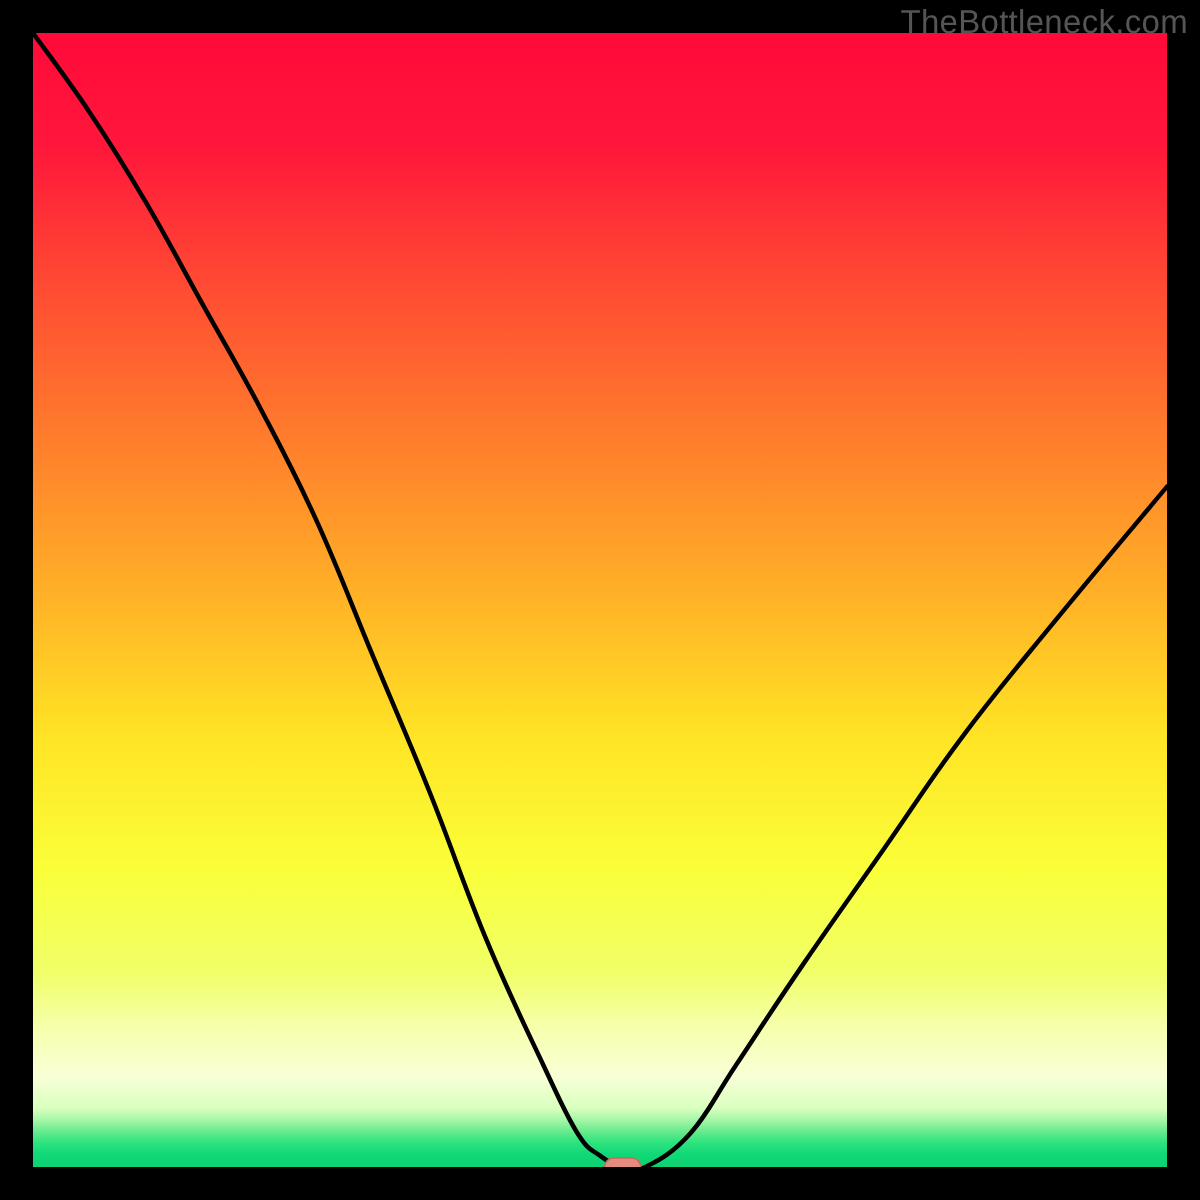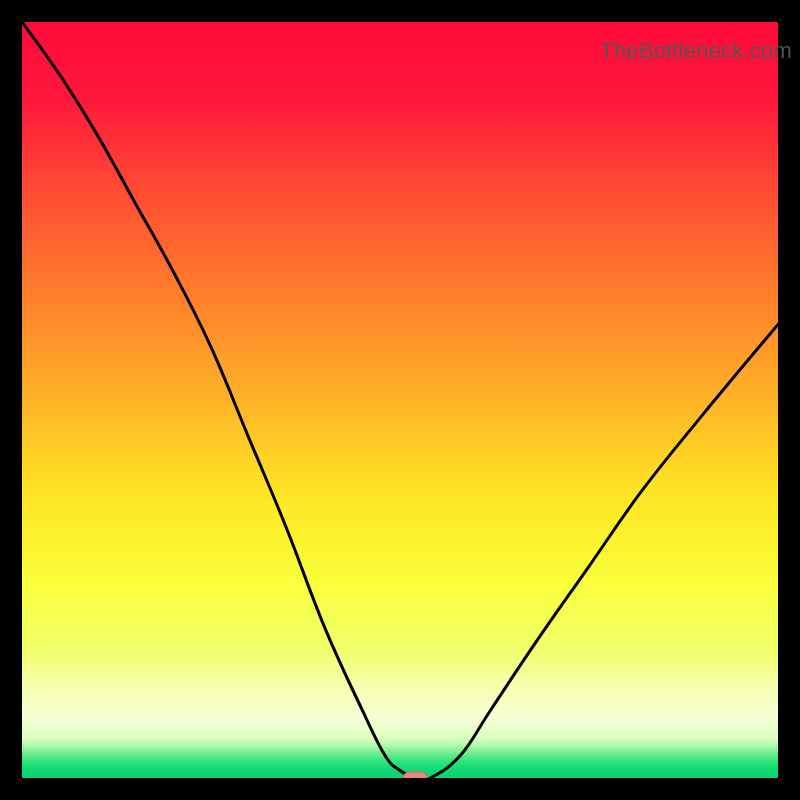--- a/index.html
+++ b/index.html
@@ -27,21 +27,20 @@
   }
   .attribution {
     position: absolute;
     top: 2px;
     right: 8px;
     color: #555;
     font-size: 22px;
     font-weight: 500;
     letter-spacing: 0.2px;
     user-select: none;
-    margin-top: 36px;
   }
   svg { display: block; }
 </style>
 </head>
 <body>
 
 <div class="frame">
 
   <div class="plot-area">
     <svg viewBox="0 0 756 756" width="756" height="756" preserveAspectRatio="none">

